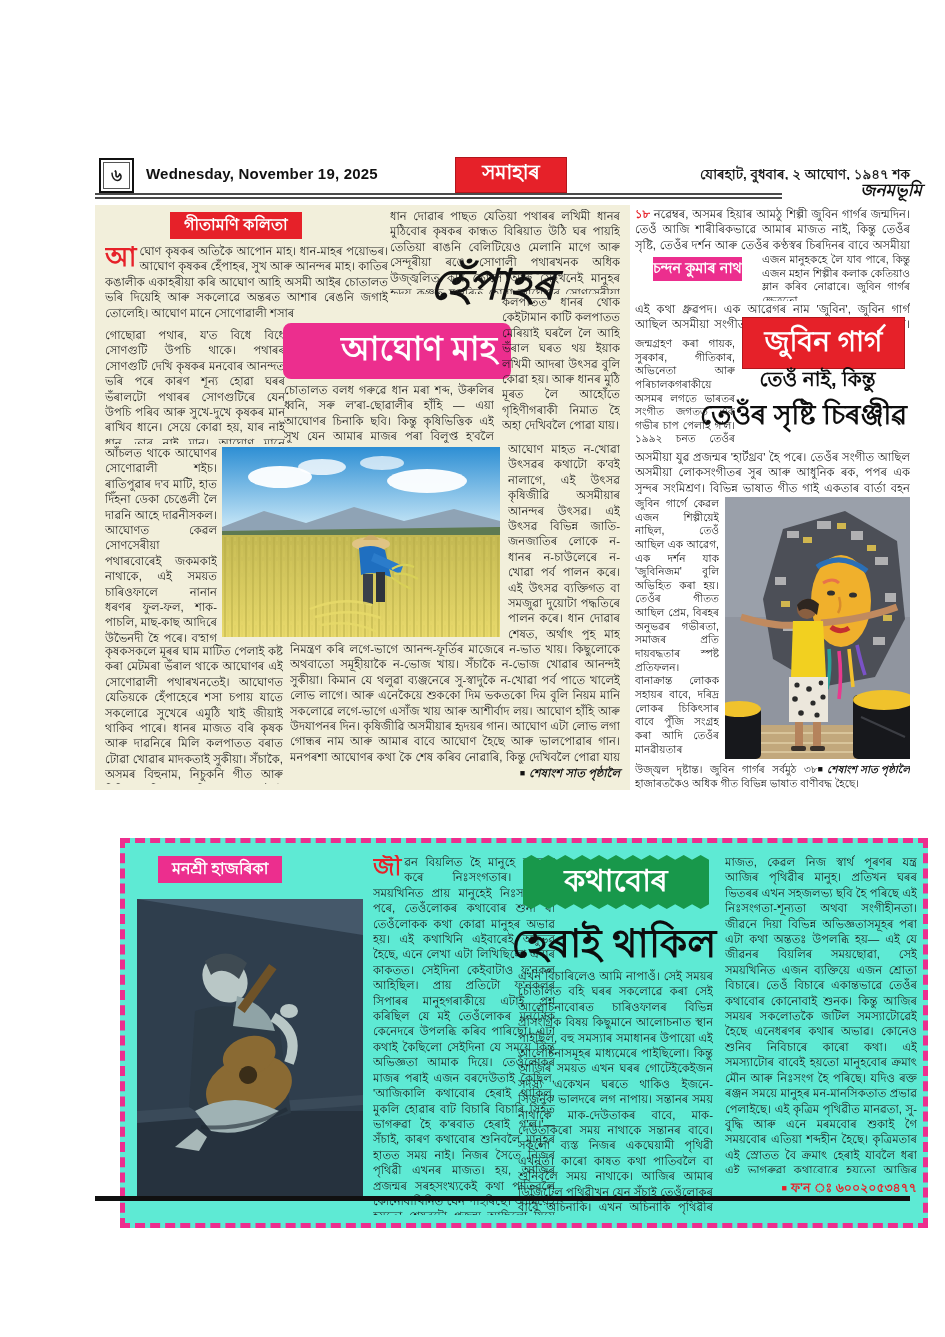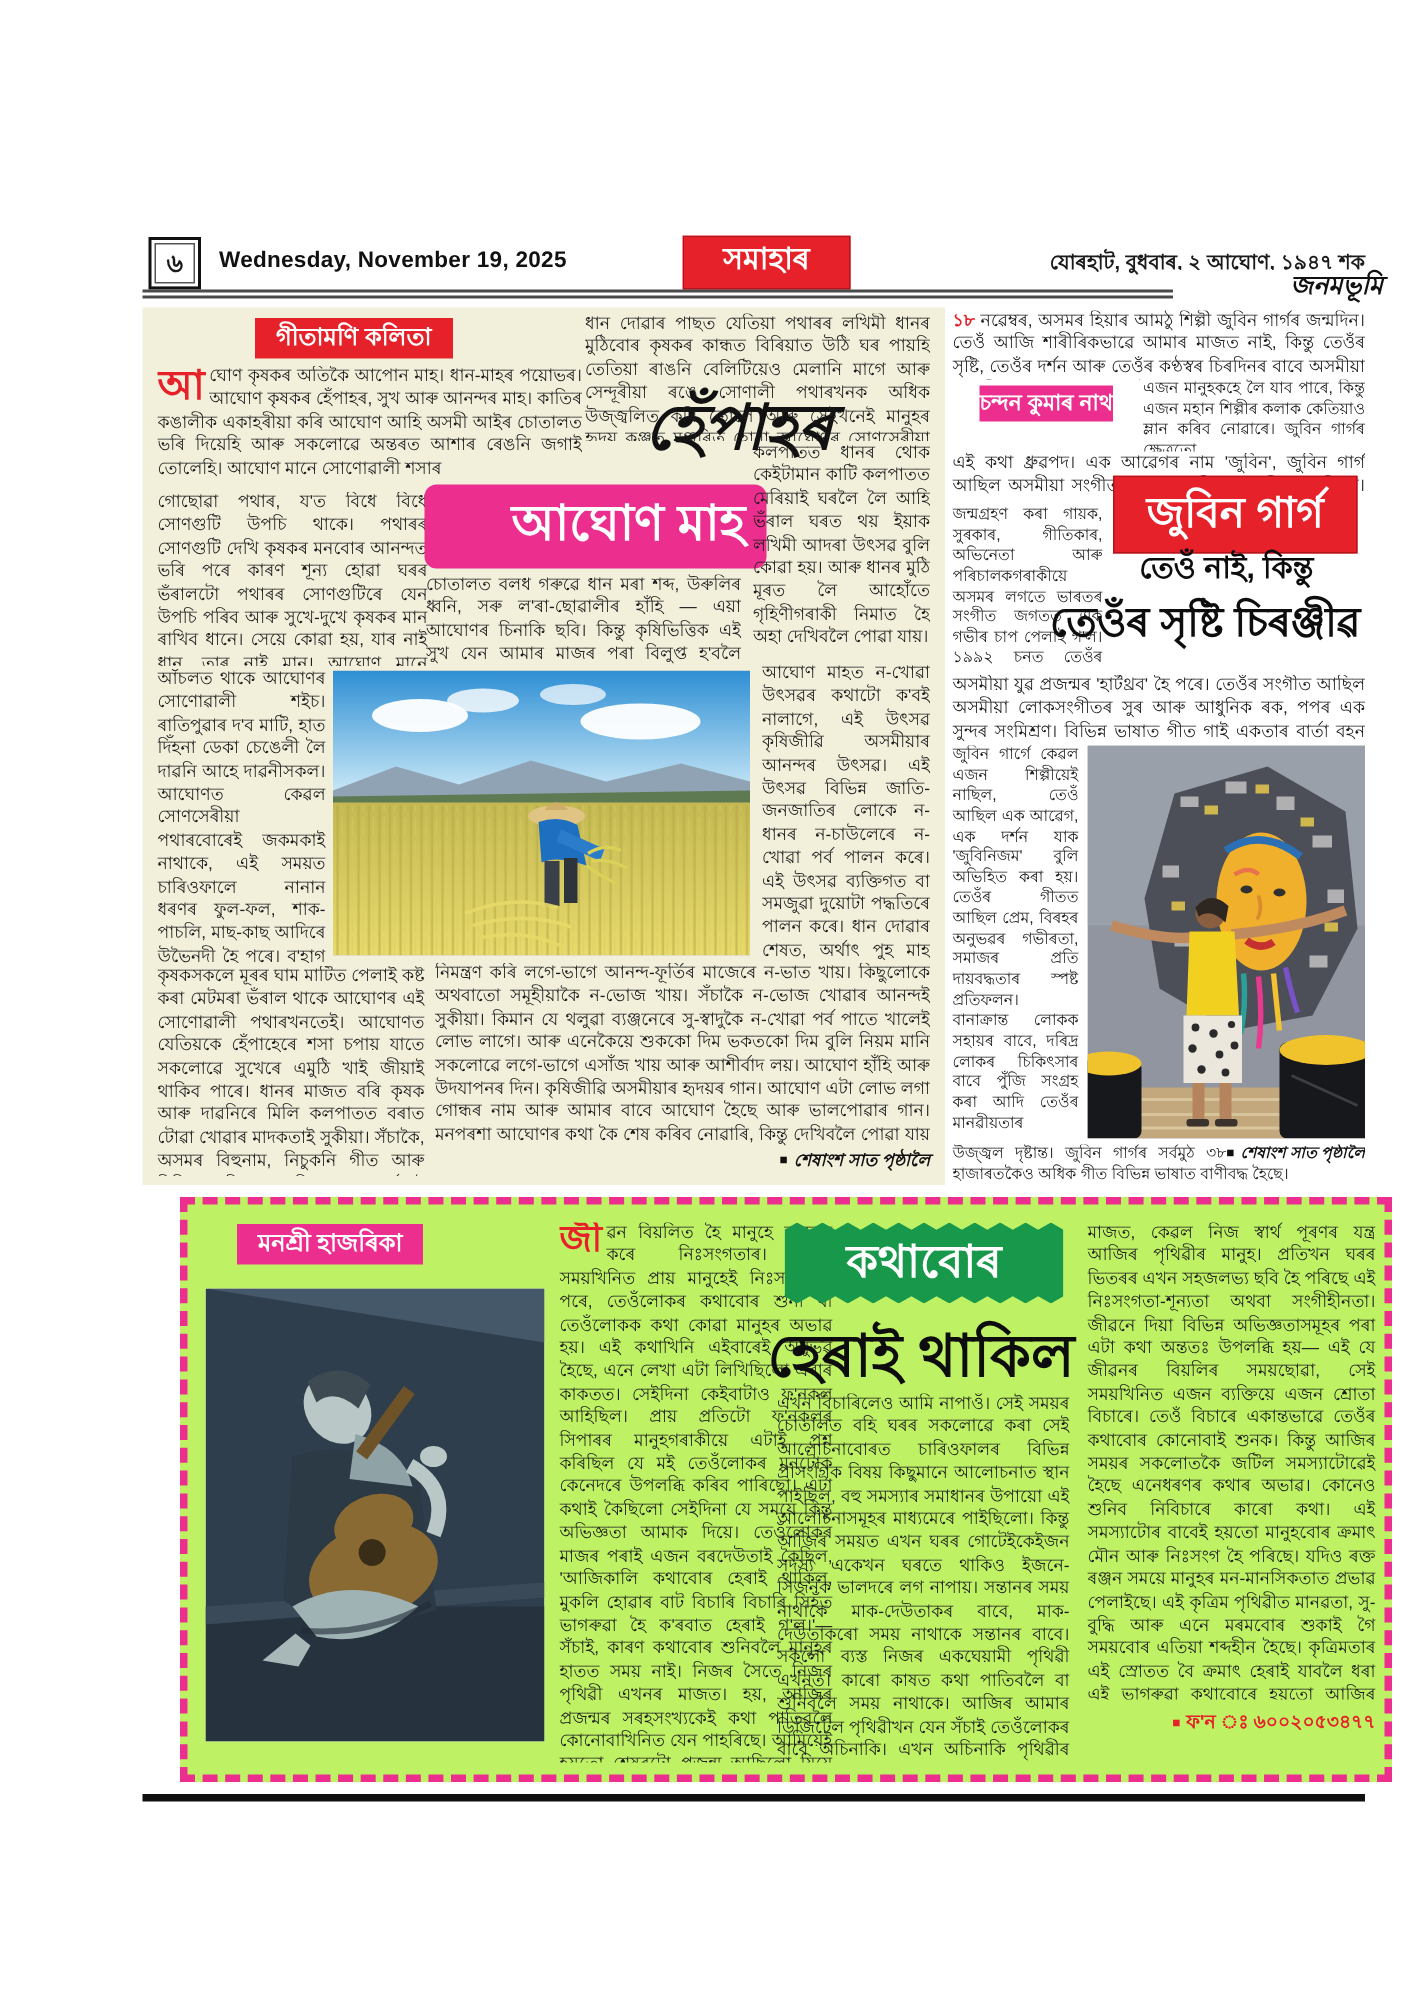--- a/index.html
+++ b/index.html
@@ -50,21 +50,21 @@
             color:#fff; font-weight:800; font-size:33px;padding-left:44px; }
   .contd { font-style:italic; font-size:11.5px; font-weight:700; color:#111; }
   .marker { font-size:9px; vertical-align:1px; padding-right:4px; font-style:normal; }
   
   .zubcol { left:635px; top:205px; width:275px; height:585px; }
   .redbox2 { left:107px; top:108px; width:163px; height:52px; background:#e62129;
              display:flex; align-items:center; justify-content:center;
              color:#fff; font-weight:800; font-size:28px; box-shadow:0 0 0 1px #b2161c inset; }
   .hl2 { position:absolute; text-align:center; font-weight:800; color:#0d0d0d; line-height:1.05; }
   
-  .kathabox { left:120px; top:798px; width:808px; height:390px; background:#bef264;
+  .kathabox { left:120px; top:838px; width:808px; height:390px; background:#5eead4;
               border:5px dashed #ec2e8e; }
   .greenbox { left:398px; top:12px; width:186px; height:54px; background:#18984b;
               display:flex; align-items:center; justify-content:center;
               color:#fff; font-weight:800; font-size:30px; }
   .hl3 { left:375px; top:70px; width:228px; text-align:center; font-weight:800;
          font-size:39px; color:#0d0d0d; }
   .phone { color:#e62129; font-weight:800; font-size:12.5px; text-align:right; }
   .blackrule { left:95px; top:1196px; width:815px; height:5px; background:#101010; }
   .photo-frame { overflow:hidden; background:#ccc; }
   svg { display:block; }

